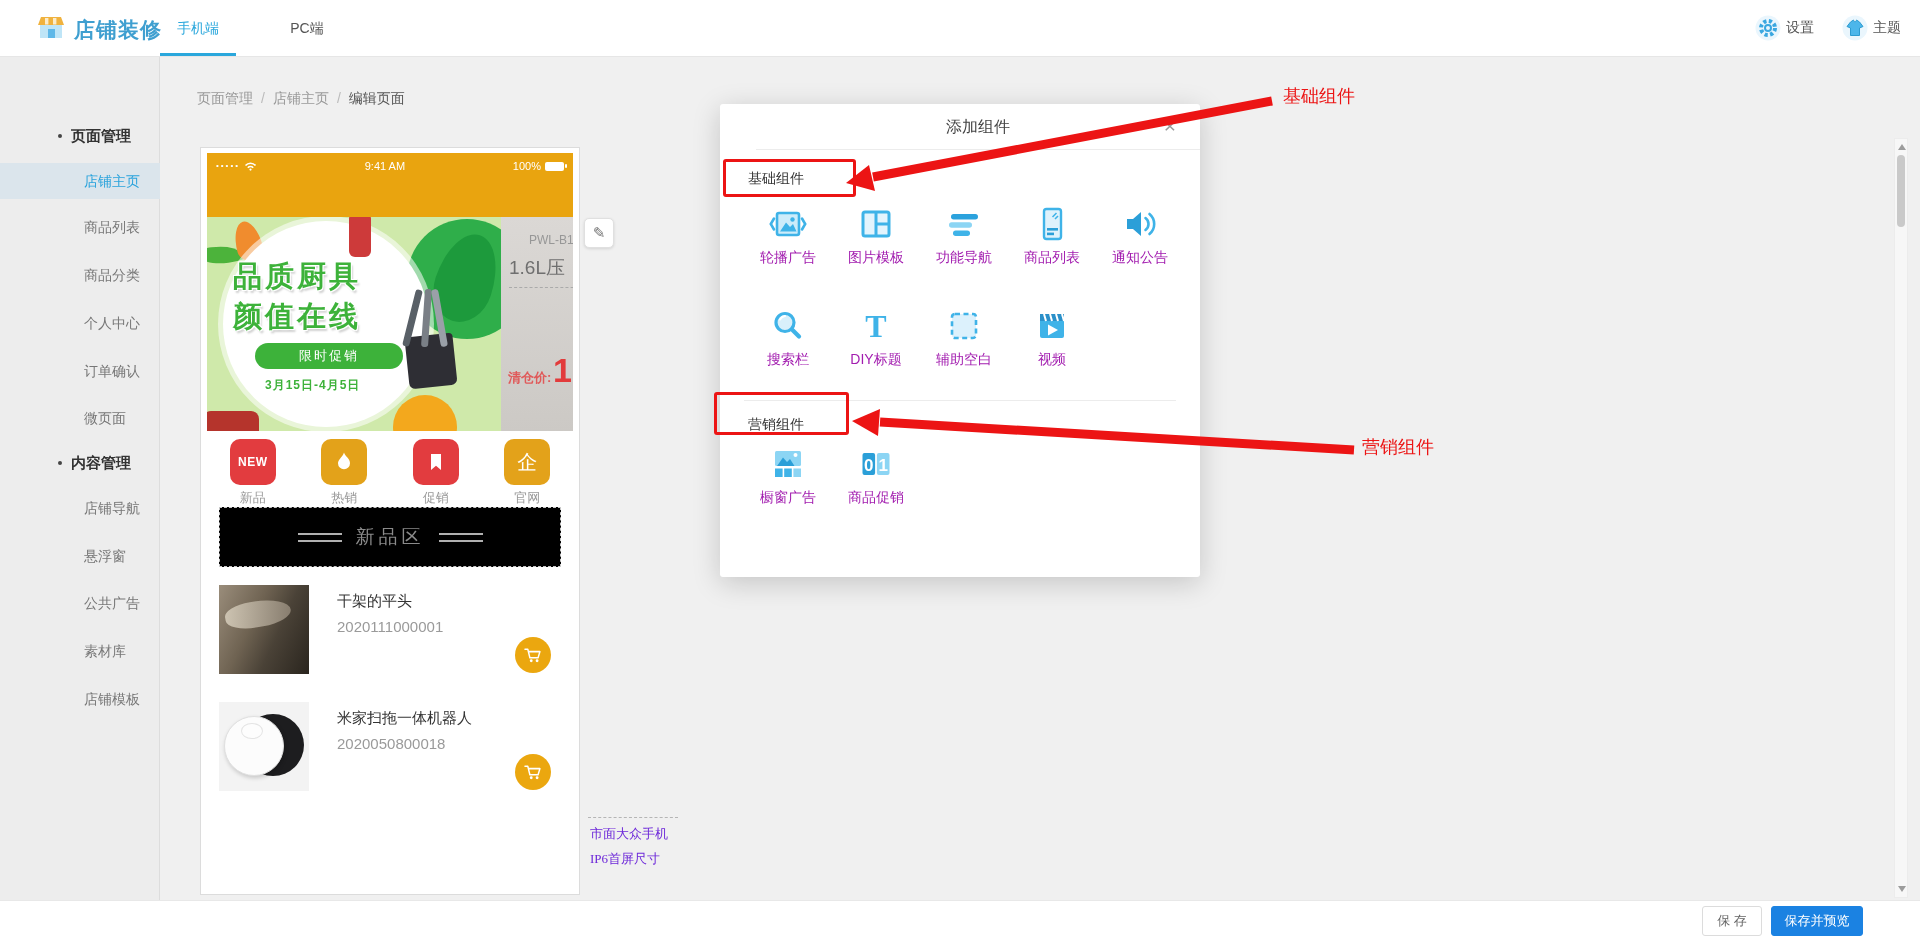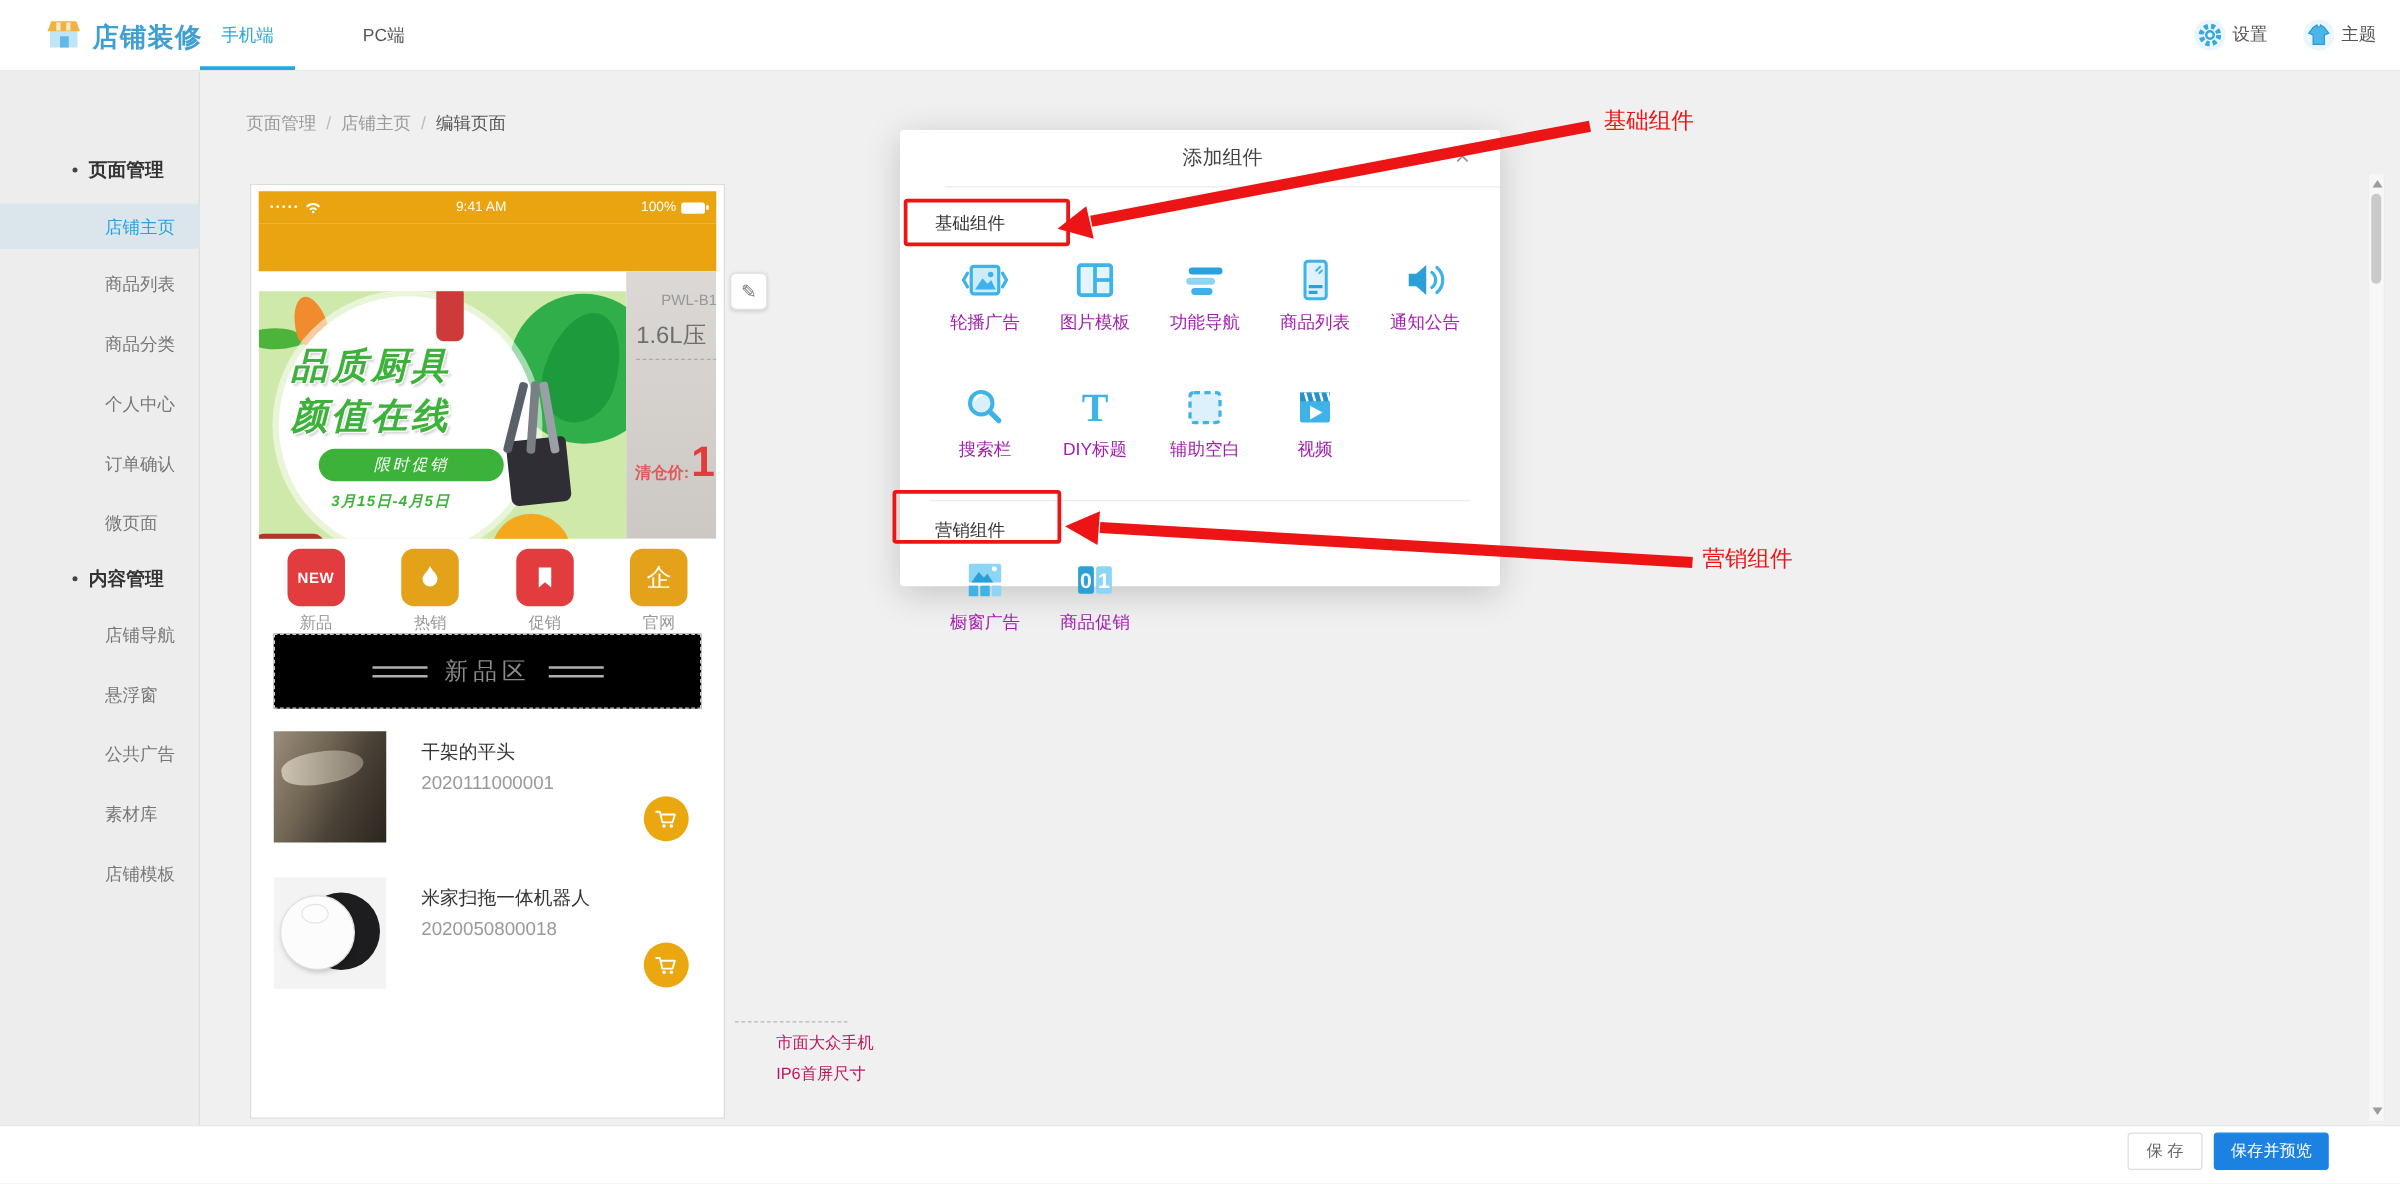--- a/index.html
+++ b/index.html
@@ -37,21 +37,21 @@
   .p-inner { position:absolute; left:6px; top:5px; width:366px; }
   .p-status { height:26px; background:#e9a40f; display:flex; align-items:center; padding:0 9px; color:#fff; }
   .p-status .dots { font-size:8px; letter-spacing:2px; line-height:26px; }
   .p-status .time { flex:1; text-align:center; font-size:11px; }
   .p-status .batt-txt { font-size:11px; margin-right:4px; }
   .batt { width:19px; height:9px; background:#fff; border-radius:2px; position:relative; }
   .batt::after { content:""; position:absolute; right:-3px; top:2.5px; width:2.5px; height:4px; background:#fff; border-radius:1px; }
   .p-header { height:38px; background:#e9a40f; }
 
   .p-banner { height:214px; position:relative; overflow:hidden; }
-  .slide-main { position:absolute; left:0; top:16px; width:294px; height:276px; background:#cfe9aa; overflow:hidden;font-style:italic; }
+  .slide-main { position:absolute; left:0; top:0; width:294px; height:276px; background:#cfe9aa; overflow:hidden; }
   .dec { position:absolute; }
   .dec-circle-green { right:-26px; top:2px; width:120px; height:120px; border-radius:50%; background:#2fae4a; }
   .dec-leafline { right:6px; top:16px; width:58px; height:90px; border-radius:50% 50% 50% 50%/60% 60% 40% 40%; background:#1d9a3c; transform:rotate(18deg); }
   .dec-flower { right:44px; bottom:34px; width:64px; height:64px; border-radius:50%; background:#f3a81d; }
   .dec-leaf-tl { left:-10px; top:26px; width:46px; height:24px; background:#4cb33b; border-radius:0 100% 0 100%; transform:rotate(-20deg); }
   .dec-leaf-bl { left:-8px; bottom:10px; width:52px; height:30px; background:#3f9f33; border-radius:0 100% 0 100%; transform:rotate(35deg); }
   .dec-orange-tl { left:28px; top:4px; width:26px; height:40px; background:#f08c2e; border-radius:50% 50% 50% 50%/70% 70% 30% 30%; transform:rotate(-15deg); }
   .dec-pot { left:-4px; bottom:44px; width:56px; height:38px; background:#b5342c; border-radius:8px 8px 16px 16px; }
   .dec-ellipse { left:16px; top:4px; width:206px; height:206px; background:#fff; border-radius:50%; box-shadow:0 0 0 5px rgba(255,255,255,.55); }
   .dec-knives { left:196px; top:72px; width:56px; height:86px; }
@@ -105,24 +105,24 @@
   .badger-back { position:absolute; left:6px; top:16px; width:66px; height:26px; background:linear-gradient(100deg,#d6cdbb,#8d8273); transform:rotate(-10deg); border-radius:45% 60% 50% 50%; opacity:.9; }
   .img-robot { background:#f3f3f3; }
   .robot-black { position:absolute; right:5px; top:12px; width:62px; height:62px; border-radius:50%; background:#1d1d1f; }
   .robot-white { position:absolute; left:5px; top:14px; width:60px; height:60px; border-radius:50%; background:#fcfcfc; border:1px solid #e0e0e0; box-shadow:1px 2px 4px rgba(0,0,0,.18); }
   .robot-bump { position:absolute; left:16px; top:6px; width:22px; height:16px; border:1px solid #e4e4e4; border-radius:50%; background:#fdfdfd; }
 
   .edit-btn { position:absolute; left:584px; top:218px; width:30px; height:30px; background:#fff; border:1px solid #e0e0e0; border-radius:5px; box-shadow:0 1px 3px rgba(0,0,0,.12); display:flex; align-items:center; justify-content:center; font-size:15px; color:#777; cursor:pointer; z-index:12; }
 
   .size-note { position:absolute; left:588px; top:817px; z-index:6; }
   .size-note .dash { width:90px; border-top:1px dashed #b5b5b5; }
-  .size-note .sn-line { margin-left:33px; margin-top:7px; font-size:13px; color:#be185d; }
-
-  
-  .modal { position:absolute; left:720px; top:104px; width:480px; height:365px; background:#fff; border-radius:3px; box-shadow:0 6px 28px rgba(0,0,0,.18); z-index:40;padding-left:36px; }
+  .size-note .sn-line { margin-left:2px; margin-top:7px; font-size:13px; color:#6d28d9;font-family:Liberation Serif, serif; }
+
+  
+  .modal { position:absolute; left:720px; top:104px; width:480px; height:473px; background:#fff; border-radius:3px; box-shadow:0 6px 28px rgba(0,0,0,.18); z-index:40;padding-left:36px; }
   .m-title { height:46px; line-height:46px; text-align:center; font-size:16px; color:#444; border-bottom:1px solid #ececec; }
   .m-close { position:absolute; right:18px; top:10px; font-size:21px; color:#999; cursor:pointer; width:24px; text-align:center; }
   .m-label { position:absolute; left:28px; font-size:14px; color:#333; }
   .m-label1 { top:66px; }
   .m-label2 { top:312px; }
   .m-div { position:absolute; left:24px; right:24px; top:296px; border-top:1px solid #ececec; }
   .comp { position:absolute; width:88px; text-align:center; cursor:pointer; }
   .comp svg { width:40px; height:40px; display:block; margin:0 auto; }
   .comp .clabel { margin-top:5px; font-size:14px; color:#a21caf; }
   .r1 { top:100px; } .r2 { top:202px; } .r3 { top:340px; }

